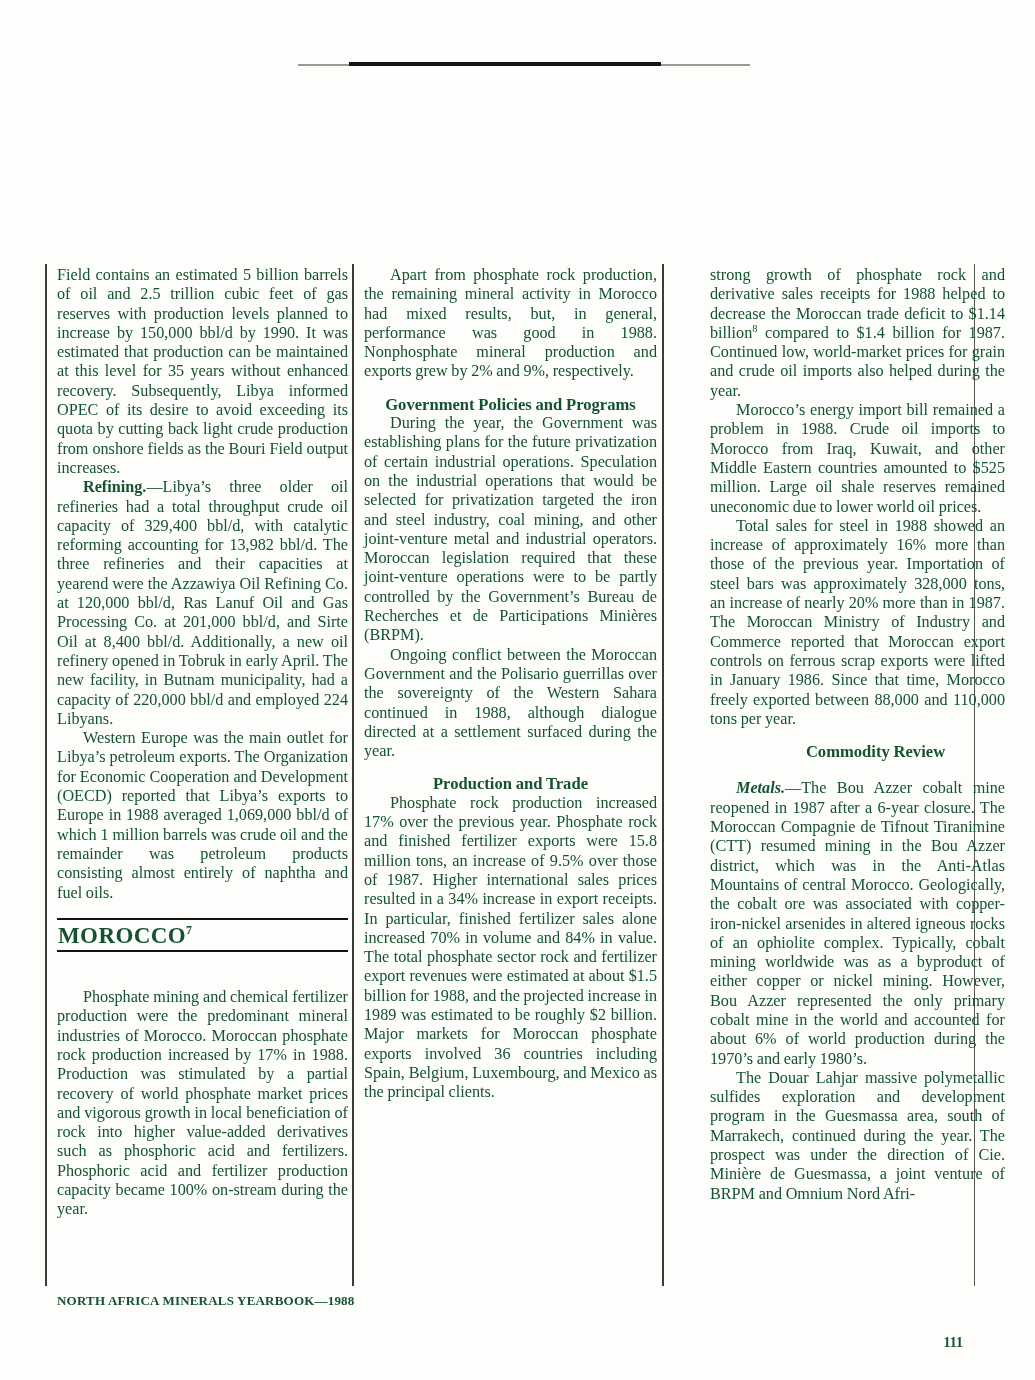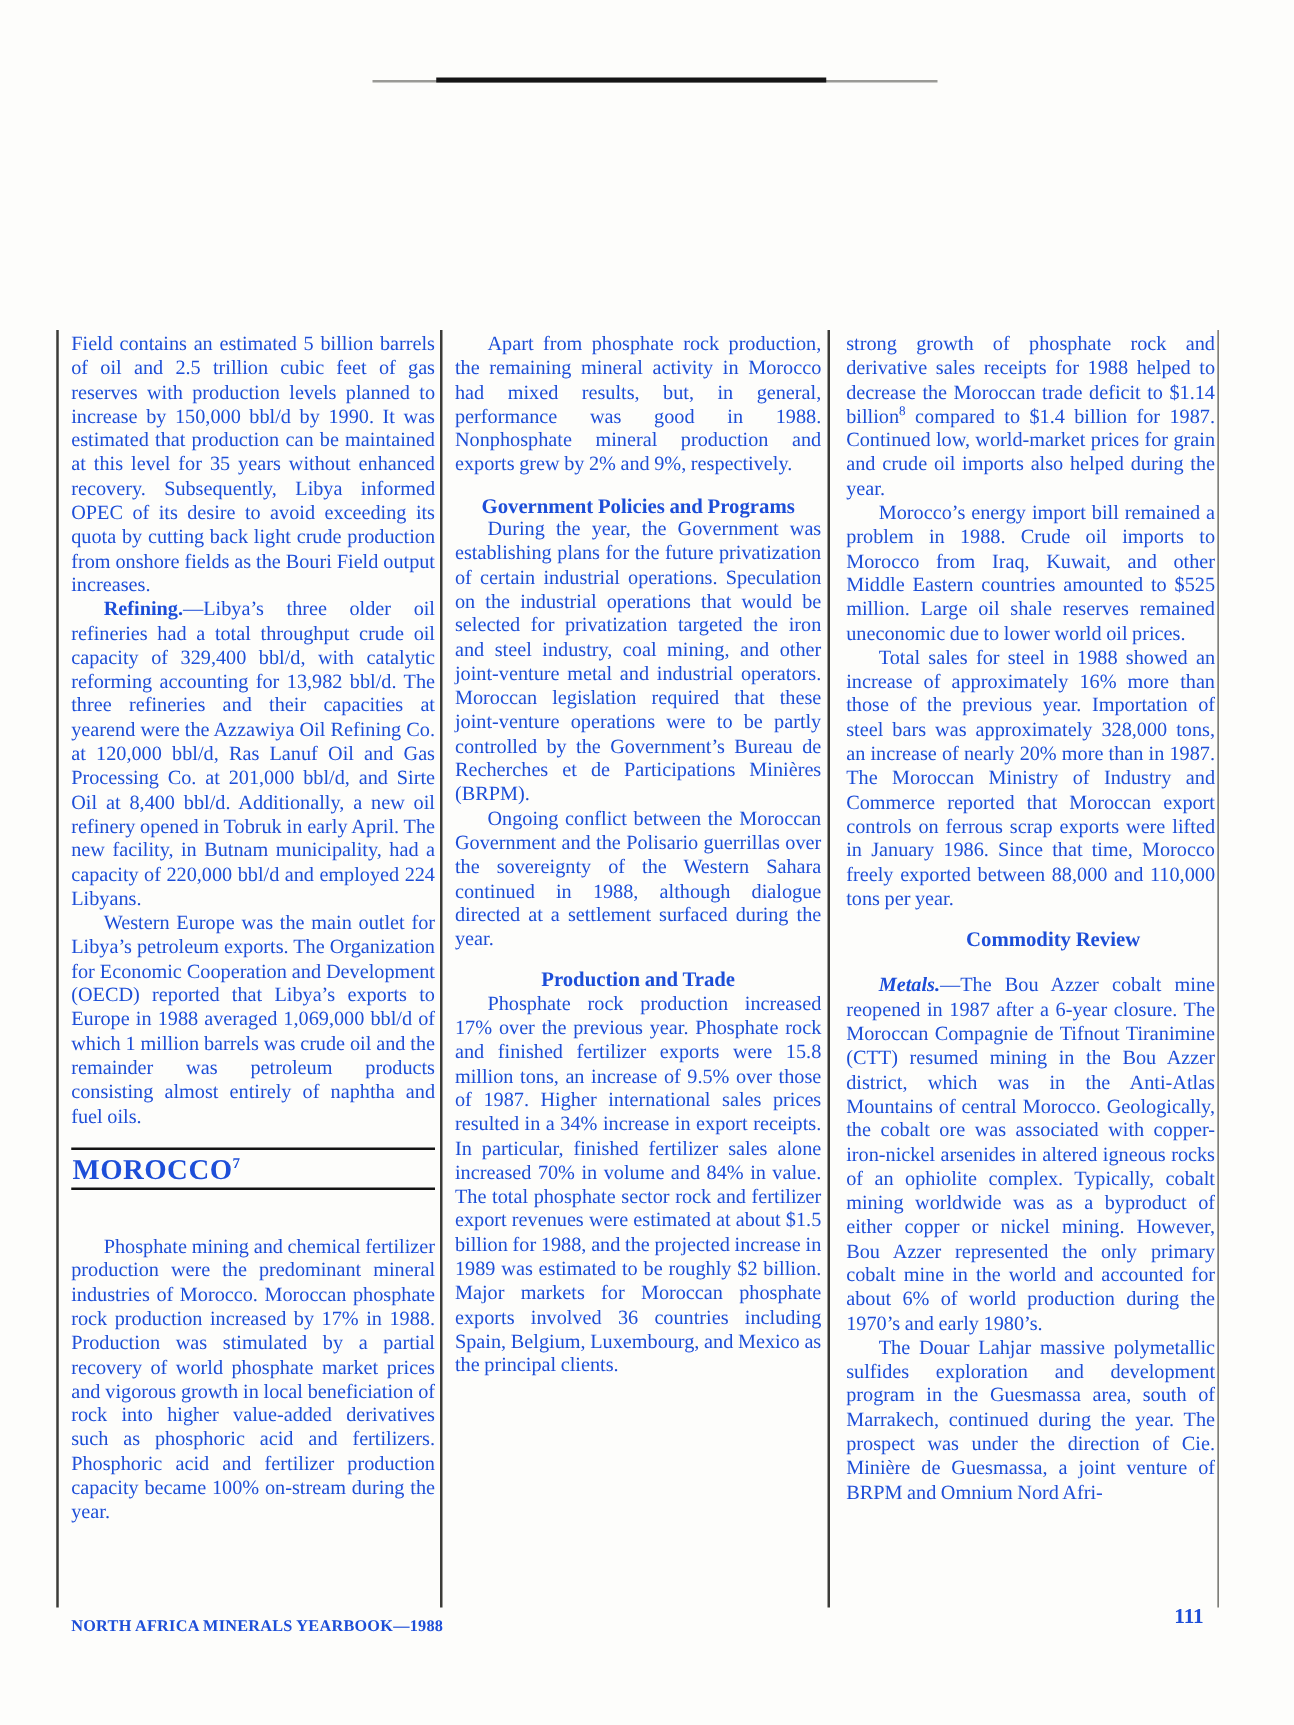--- a/index.html
+++ b/index.html
@@ -6,21 +6,21 @@
     margin: 0;
     padding: 0;
     background: #e8e8e4;
   }
   .page {
     position: relative;
     width: 1035px;
     height: 1380px;
     background: #fdfdfb;
     font-family: "Liberation Serif", "DejaVu Serif", serif;
-    color: #1d4ed8;
+    color: #14532d;
     overflow: hidden;
   }
   
   .top-rule-thin {
     position: absolute;
     left: 298px; top: 64px;
     width: 452px; height: 2px;
     background: #9a9a96;
   }
   .top-rule-thick {
@@ -47,21 +47,21 @@
     top: 266px;
     font-size: 16.2px;
     line-height: 19.3px;
     text-align: justify;
     word-spacing: -0.4px;
     hyphens: auto;
     -webkit-hyphens: auto;
   }
   .col-1 { left: 57px;  width: 291px; }
   .col-2 { left: 364px; width: 293px; }
-  .col-3 { left: 677px; width: 295px; }
+  .col-3 { left: 710px; width: 295px; }
 
   .col p { margin: 0; }
   .col p.indent { text-indent: 26px; }
   .col p.gap-top { }
 
   .lead-bold { font-weight: bold; }
   .lead-bold-italic { font-weight: bold; font-style: italic; }
 
   sup.fn {
     font-size: 10.5px;
@@ -96,22 +96,22 @@
 
   .footer-source {
     position: absolute;
     left: 57px; top: 1293px;
     font-size: 13px;
     font-weight: bold;
     letter-spacing: 0.2px;
   }
   .page-number {
     position: absolute;
-    right: 72px; top: 1283px;
-    font-size: 17px;
+    right: 72px; top: 1335px;
+    font-size: 14px;
     font-weight: bold;
   }
 </style>
 </head>
 <body>
 
 <div class="page">
 
   <div class="top-rule-thin"></div>
   <div class="top-rule-thick"></div>

